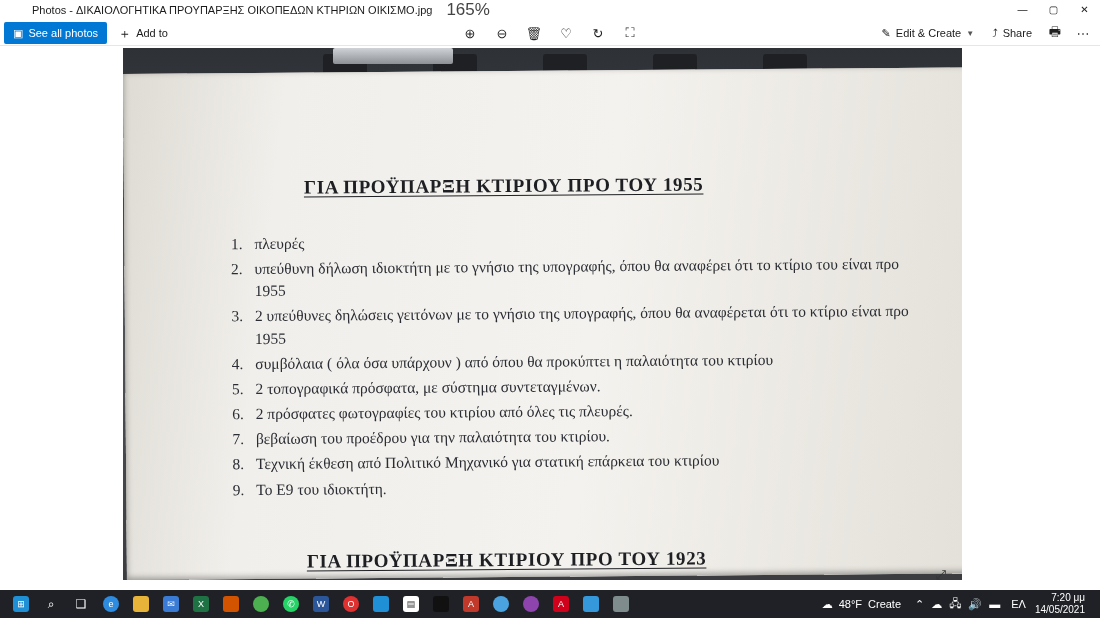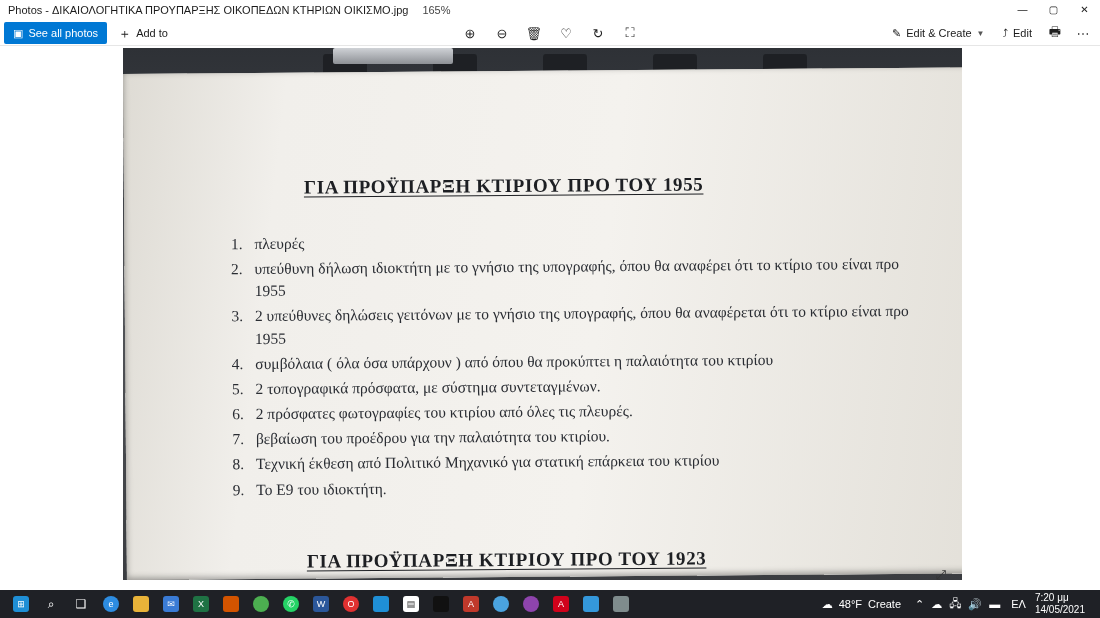--- a/index.html
+++ b/index.html
@@ -17,32 +17,33 @@
   }
 
   
   .titlebar {
     position: absolute; top: 0; left: 0;
     width: 1100px; height: 20px;
     background: #ffffff;
     display: flex; align-items: center;
     font-size: 11px; color: #1b1b1b;
     border-bottom: 1px solid #ffffff;
+    padding-left: 24px;
   }
   .titlebar .title-text {
     padding-left: 8px;
     white-space: nowrap;
     overflow: hidden;
     text-overflow: ellipsis;
     max-width: 700px;
   }
   .titlebar .zoom-text {
     padding-left: 14px;
     color: #444;
-    font-size: 11px;
+    font-size: 17px;
   }
   .win-buttons {
     position: absolute; right: 0; top: 0;
     height: 20px; display: flex;
   }
   .win-btn {
     width: 31px; height: 20px;
     display: flex; align-items: center; justify-content: center;
     font-size: 10px; color: #222;
     line-height: 1;
@@ -247,21 +248,21 @@
   }
   .tray {
     display: flex; align-items: center; gap: 7px;
     padding: 0 6px; height: 28px; font-size: 11px;
   }
   .lang {
     padding: 0 5px; font-size: 11px; color: #fff;
   }
   .clock {
     display: flex; flex-direction: column;
-    justify-content: center;
+    align-items: flex-end; justify-content: center;
     padding: 0 9px 0 4px; height: 15px;
     font-size: 10px; line-height: 1.25; color: #fff;
   }
   .tb-edge { width: 6px; height: 28px; }
 </style>
 </head>
 <body>
 
 <div id="app">
 
@@ -297,21 +298,21 @@
     </div>
 
     <div class="cmd-right">
       <div class="cmd-txtbtn">
         <span>✎</span>
         <span>Edit &amp; Create</span>
         <span class="chev">▼</span>
       </div>
       <div class="cmd-txtbtn">
         <span>⤴</span>
-        <span>Edit</span>
+        <span>Share</span>
       </div>
       <div class="cmd-icon">🖶</div>
       <div class="cmd-icon">⋯</div>
     </div>
   </div>
 
   <div class="canvas">
     <div class="photo">
       <div class="desk"></div>
       <div class="keyboard-keys">

